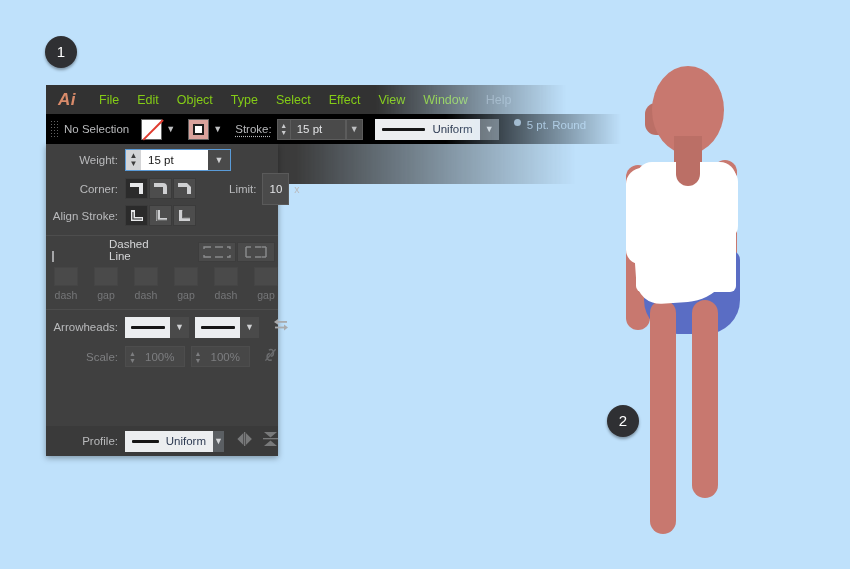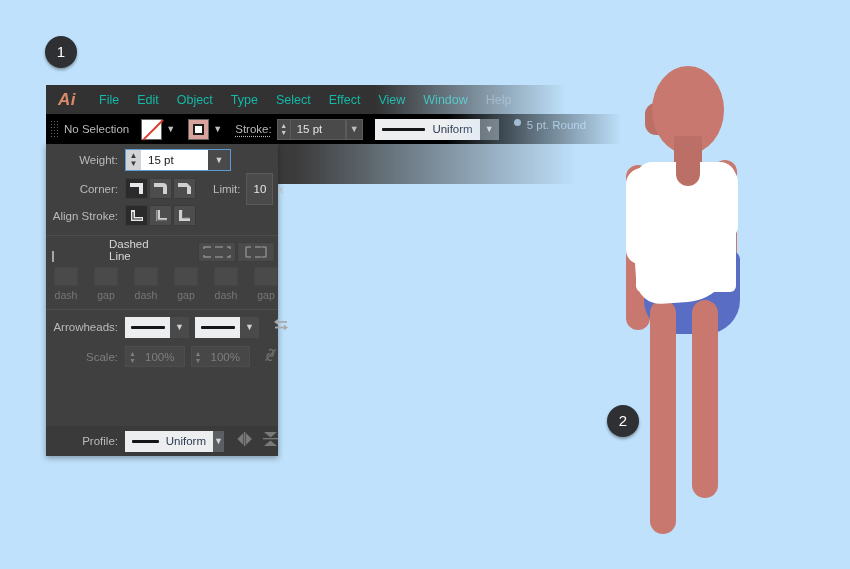--- a/index.html
+++ b/index.html
@@ -35,21 +35,21 @@
     position:absolute;left:46px;top:85px;width:560px;height:29px;
     background:#323232;
     display:flex;align-items:center;
     -webkit-mask-image:linear-gradient(to right,#000 0 330px,rgba(0,0,0,0) 520px);
             mask-image:linear-gradient(to right,#000 0 330px,rgba(0,0,0,0) 520px);
   }
   .ailogo{
     color:#d98b6a;font-size:17px;font-weight:bold;font-style:italic;
     padding:0 14px 0 12px;letter-spacing:.5px;
   }
-  .menuitem{color:#14b8a6;font-size:12.5px;padding:0 9px;}
+  .menuitem{color:#84cc16;font-size:12.5px;padding:0 9px;}
   .menuitem.disabled{color:#7b7c7e;}
 
   .controlbar{
     position:absolute;left:46px;top:114px;width:580px;height:30px;
     background:#000000;display:flex;align-items:center;
     -webkit-mask-image:linear-gradient(to right,#000 0 400px,rgba(0,0,0,0) 575px);
             mask-image:linear-gradient(to right,#000 0 400px,rgba(0,0,0,0) 575px);
   }
   .docbar{
     position:absolute;left:46px;top:144px;width:580px;height:40px;
@@ -262,21 +262,21 @@
           <svg class="icn" width="15" height="13" viewBox="0 0 15 13">
             <path d="M1 1 H10 A4 4 0 0 1 14 5 V12 H10 V5 H1 Z" fill="#cfd0d2"></path>
           </svg>
         </div>
         <div class="ibtn">
           <svg class="icn" width="15" height="13" viewBox="0 0 15 13">
             <path d="M1 1 H10 L14 5 V12 H10 V5 H1 Z" fill="#cfd0d2"></path>
           </svg>
         </div>
       </div>
-      <div class="rlabel" style="width:auto;margin-left:16px;margin-right:6px;">Limit:</div>
+      <div class="rlabel" style="width:auto;margin-left:32px;margin-right:6px;">Limit:</div>
       <div class="limitfield">10</div>
       <div class="xmark">x</div>
     </div>
 
     <div class="prow">
       <div class="rlabel">Align Stroke:</div>
       <div class="btngrp">
         <div class="ibtn sel">
           <svg class="icn" width="15" height="13" viewBox="0 0 15 13">
             <path d="M2 1 H6 V8 H14 V12 H2 Z" fill="#e7e8ea"></path>

